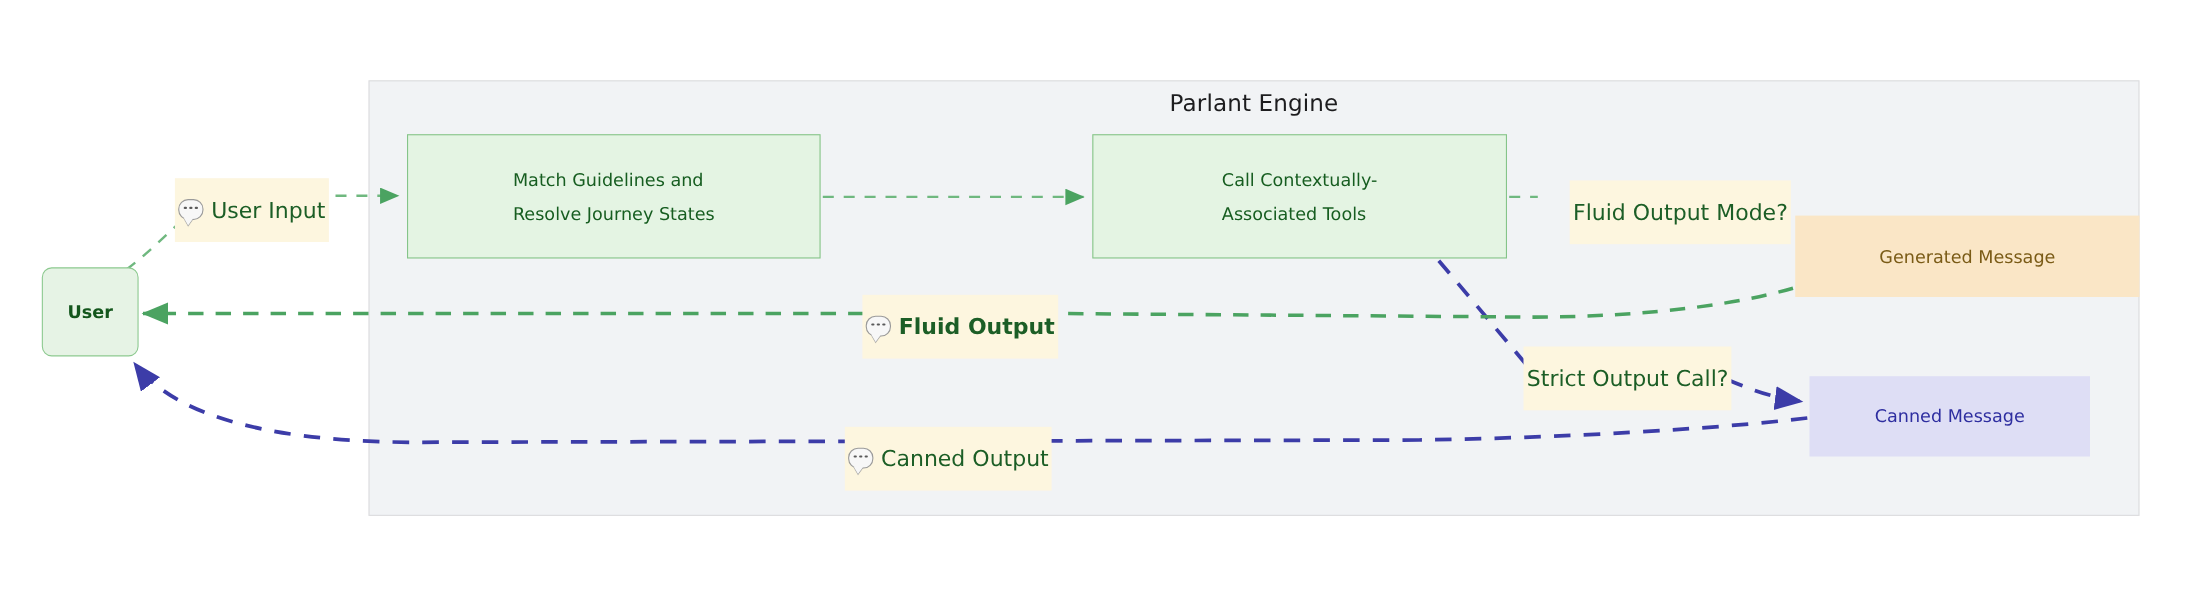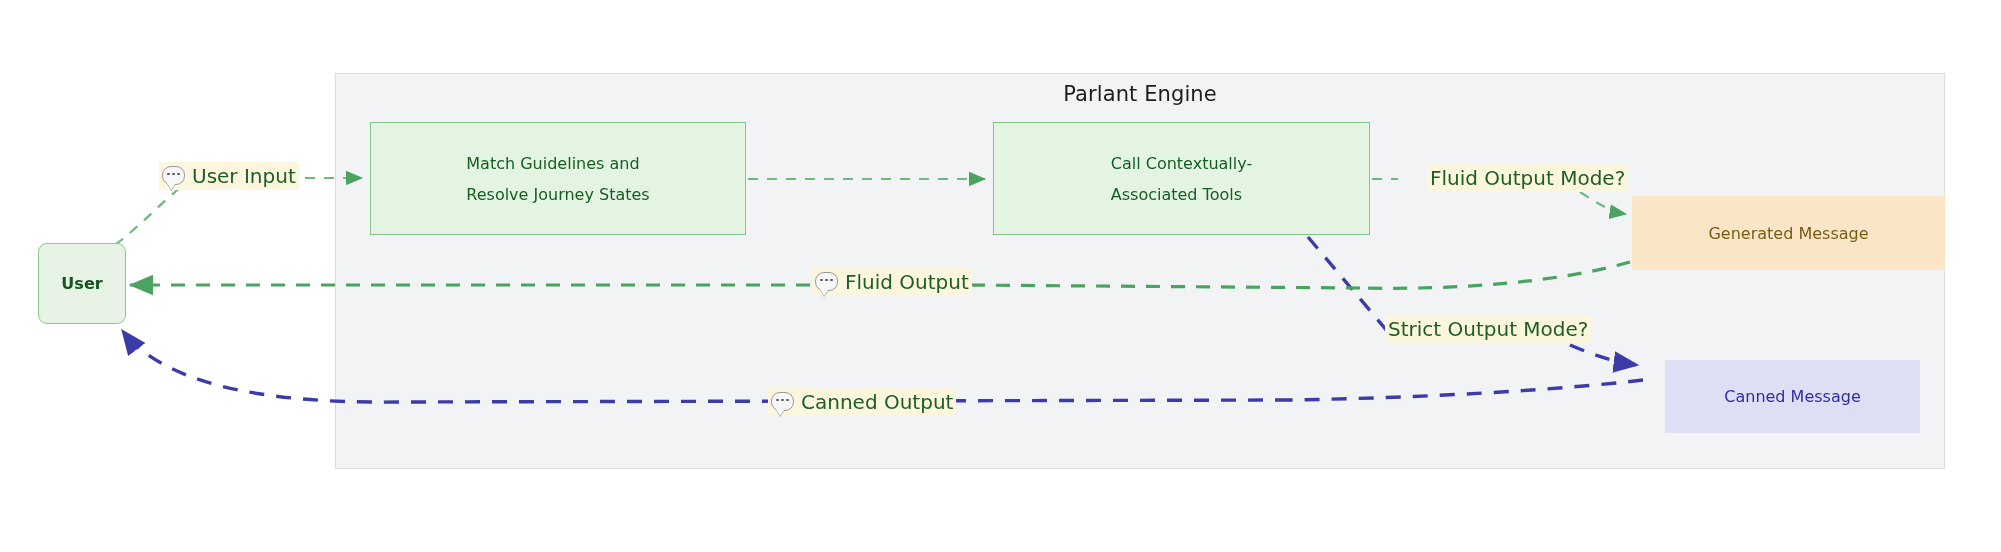--- a/index.html
+++ b/index.html
@@ -72,33 +72,33 @@
   .node-canned {
     background: #dedef5;
     border: none;
     color: #2e2ea0;
   }
 
   #node-user          { left: 38px;   top: 243px; width: 88px;  height: 81px; font-weight: bold; }
   #node-match         { left: 370px;  top: 122px; width: 376px; height: 113px; }
   #node-tools         { left: 993px;  top: 122px; width: 377px; height: 113px; }
   #node-generated     { left: 1632px; top: 196px; width: 313px; height: 74px; }
-  #node-canned        { left: 1645px; top: 360px; width: 255px; height: 73px; margin-left: 20px; }
+  #node-canned        { left: 1645px; top: 342px; width: 255px; height: 73px; }
 
   .node-lines span { display: block; }
 
   
   .edge-label {
     position: absolute;
     background: #fdf6df;
     color: #1c5e26;
     font-size: 20px;
     line-height: 26px;
     white-space: nowrap;
-    padding: 1px 3px;
+    padding: 16px 3px;
     box-sizing: border-box;
     z-index: 9;
     display: flex;
     align-items: center;
     gap: 7px;
   }
   .balloon {
     display: inline-block;
     position: relative;
     width: 21px;
@@ -127,21 +127,21 @@
     width: 2.5px;
     height: 2.5px;
     border-radius: 50%;
     background: #5a5a5a;
   }
   .balloon i:nth-child(1) { left: 4px; }
   .balloon i:nth-child(2) { left: 9px; }
   .balloon i:nth-child(3) { left: 14px; }
 
   #lbl-user-input    { left: 159px;  top: 162px; }
-  #lbl-fluid-output  { left: 812px;  top: 268px; }
+  #lbl-fluid-output  { left: 784px;  top: 268px; font-weight: bold; }
   #lbl-canned-output { left: 768px;  top: 388px; text-align: right; }
   #lbl-fluid-mode    { left: 1398px; top: 164px; margin-left: 29px; }
   #lbl-strict-mode   { left: 1385px; top: 315px; }
 
   
   #edges {
     position: absolute;
     left: 0; top: 0;
     width: 2001px;
     height: 552px;
@@ -260,16 +260,16 @@
         <i></i>
       </span>
     <span>Canned Output</span>
   </div>
 
   <div id="lbl-fluid-mode" class="edge-label">
     <span>Fluid Output Mode?</span>
   </div>
 
   <div id="lbl-strict-mode" class="edge-label">
-    <span>Strict Output Mode?</span>
+    <span>Strict Output Call?</span>
   </div>
 
 </div>
 
 </body></html>

